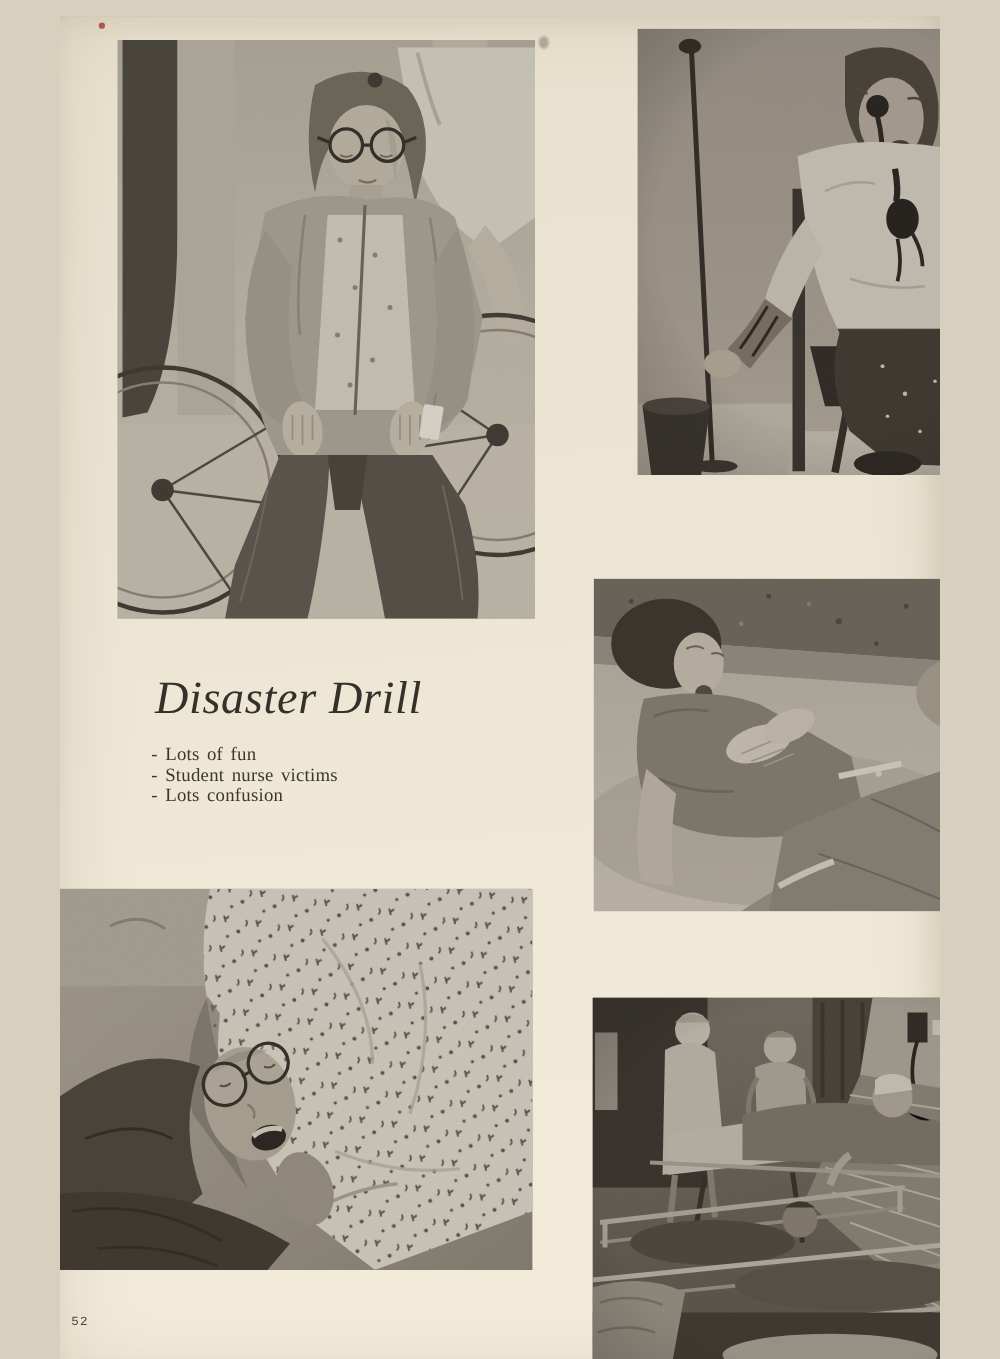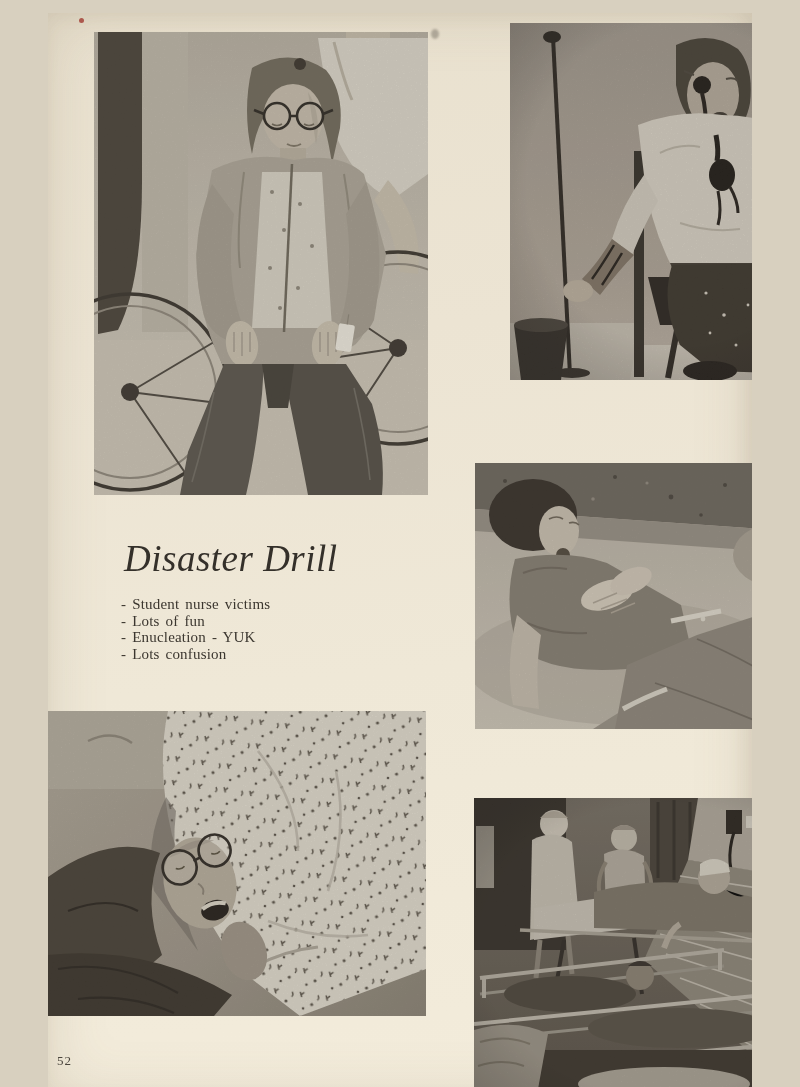--- a/index.html
+++ b/index.html
@@ -26,22 +26,22 @@
     color:#34302a;margin:0;
   }
   .bullets{
     position:absolute;left:73px;top:583px;
     font-size:15px;line-height:16.6px;
     color:#3b362f;letter-spacing:.2px;word-spacing:2px;
   }
   .bullet-line{white-space:pre;}
   .page-number{
     position:absolute;left:9px;top:1040px;
-    font-family:Liberation Serif, serif;
-    font-size:13px;color:#4a443c;letter-spacing:1px;
+    font-family:Liberation Mono, monospace;
+    font-size:10px;color:#4a443c;letter-spacing:1px;
   }
   .artifact-dot{
     position:absolute;left:31px;top:5px;width:5px;height:5px;border-radius:50%;
     background:#a0392f;opacity:.8;
   }
   .artifact-smudge{
     position:absolute;left:383px;top:16px;width:8px;height:10px;border-radius:50%;
     background:#6e675c;opacity:.45;filter:blur(1px);
   }
 </style>
@@ -432,22 +432,21 @@
         <path d="M0,232 Q42,220 74,236 L62,302 H0 Z" fill="#9a9386"></path>
         <path d="M6,244 q26,-8 50,2 M4,268 q24,-8 46,0" stroke="#7b7466" stroke-width="2" fill="none"></path>
       </g>
       <rect width="374" height="302" fill="url(#p5v)"></rect>
       <rect width="374" height="302" filter="url(#p5g)" opacity=".2"></rect>
     </svg>
   </figure>
 
   <h1 class="title">Disaster Drill</h1>
   <div class="bullets">
+    <div class="bullet-line">- Lots of fun</div>
     <div class="bullet-line">- Student nurse victims</div>
-    <div class="bullet-line">- Lots of fun</div>
-    <div class="bullet-line">- Enucleation - YUK</div>
     <div class="bullet-line">- Lots confusion</div>
   </div>
   <div class="page-number">52</div>
 
   <span class="artifact-dot"></span>
   <span class="artifact-smudge"></span>
 </div>
 
 </body></html>

